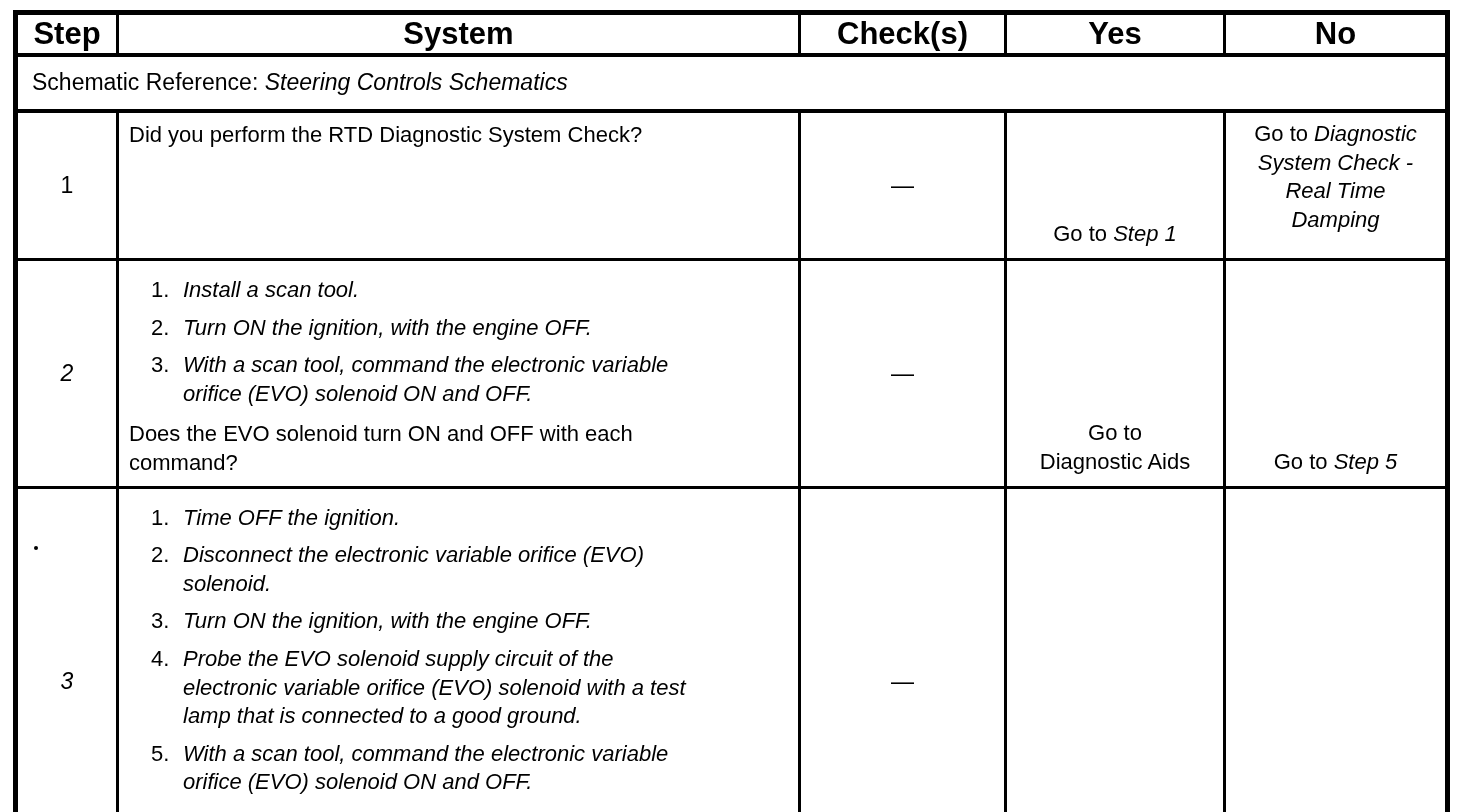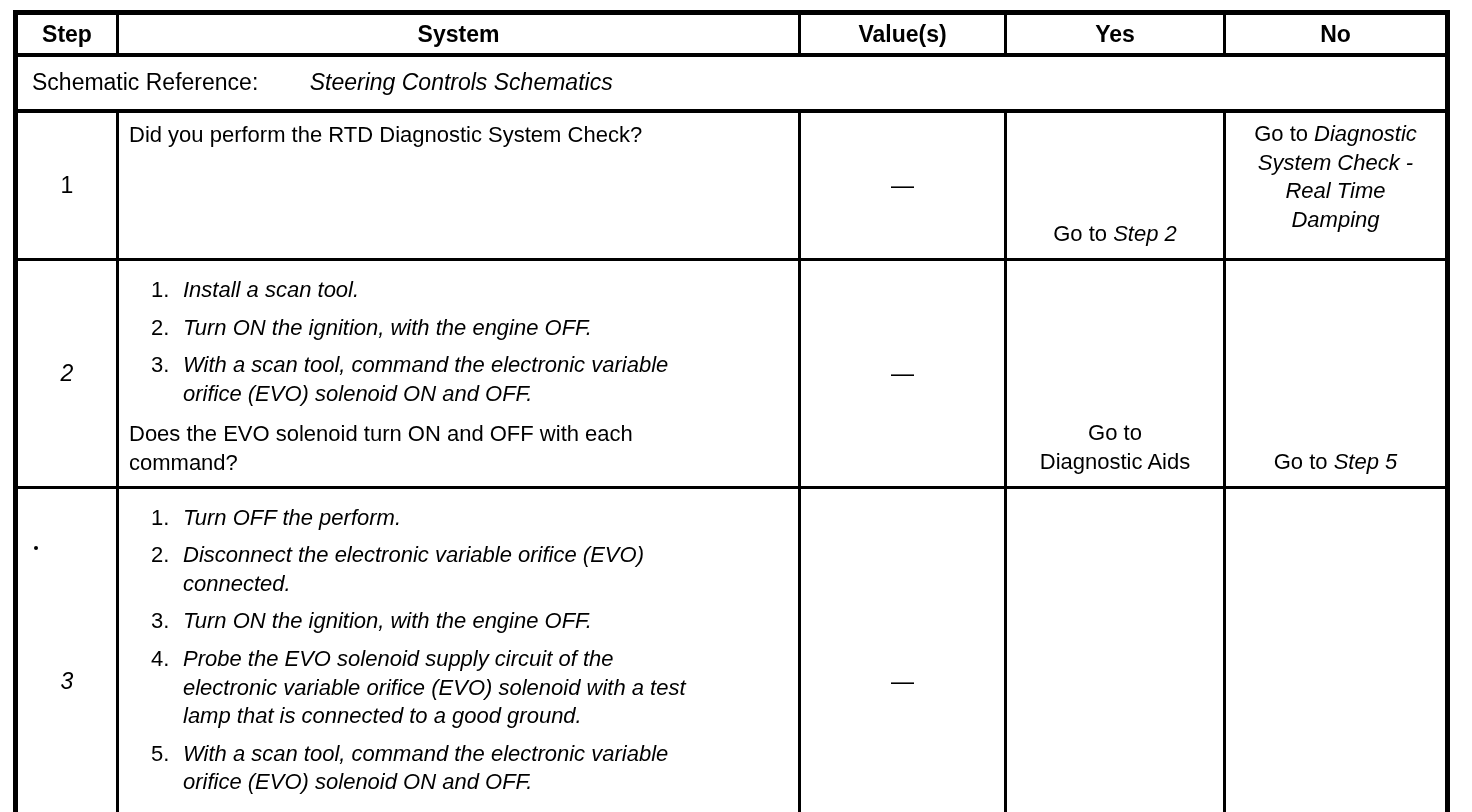--- a/index.html
+++ b/index.html
@@ -28,36 +28,36 @@
   col.c-yes   { width: 219px; }
   col.c-no    { width: 223px; }
 
   td, th {
     border: 3px solid #000;
     padding: 0;
     overflow: hidden;
   }
   th.hdr {
     height: 38px;
-    font-size: 23px;
+    font-size: 31px;
     font-weight: bold;
     text-align: center;
     vertical-align: middle;
     border-bottom-width: 4px;
   }
   td.schematic {
     height: 46px;
     font-size: 23px;
     text-align: left;
     vertical-align: middle;
     padding: 2px 12px 4px 14px;
     border-bottom-width: 4px;
   }
   td.schematic .lbl { font-weight: normal; }
-  td.schematic .val { font-style: italic; margin-left: 45px; }
+  td.schematic .val { font-style: italic; }
 
   td.step-cell {
     text-align: center;
     vertical-align: middle;
     font-size: 23px;
   }
   .it { font-style: italic; }
 
   td.action-cell {
     vertical-align: top;
@@ -125,41 +125,41 @@
       <col class="c-action">
       <col class="c-value">
       <col class="c-yes">
       <col class="c-no">
   </colgroup>
 
   <tbody>
       <tr>
     <th class="hdr">Step</th>
     <th class="hdr">System</th>
-    <th class="hdr">Value(s)</th>
+    <th class="hdr">Check(s)</th>
     <th class="hdr">Yes</th>
     <th class="hdr">No</th>
   </tr>
 
   <tr>
     <td class="schematic" colspan="5">
       <span class="lbl">Schematic Reference:</span>
       <span> </span>
       <span class="val">Steering Controls Schematics</span>
     </td>
   </tr>
 
   <tr class="r1">
     <td class="step-cell">1</td>
     <td class="action-cell">
       <div class="question pre" style="margin-top:2px;">Did you perform the RTD Diagnostic System Check?</div>
     </td>
     <td class="value-cell">—</td>
     <td class="goto-cell">
-      <span class="pre">Go to </span><i class="pre">Step 2</i>
+      <span class="pre">Go to </span><i class="pre">Step 1</i>
     </td>
     <td class="goto-cell goto-top">
       <div class="narrow">
         <span class="pre">Go to </span><i class="pre">Diagnostic
 System Check -
 Real Time
 Damping</i>
       </div>
     </td>
   </tr>
@@ -191,26 +191,26 @@
     <td class="goto-cell">
       <span class="pre">Go to </span><i class="pre">Step 5</i>
     </td>
   </tr>
 
   <tr class="r3">
     <td class="step-cell it">3</td>
     <td class="action-cell">
       <div class="oli">
         <span class="onum">1.</span>
-        <span class="otxt pre">Turn OFF the perform.</span>
+        <span class="otxt pre">Time OFF the ignition.</span>
       </div>
       <div class="oli">
         <span class="onum">2.</span>
         <span class="otxt pre">Disconnect the electronic variable orifice (EVO)
-connected.</span>
+solenoid.</span>
       </div>
       <div class="oli">
         <span class="onum">3.</span>
         <span class="otxt pre">Turn ON the ignition, with the engine OFF.</span>
       </div>
       <div class="oli">
         <span class="onum">4.</span>
         <span class="otxt pre">Probe the EVO solenoid supply circuit of the
 electronic variable orifice (EVO) solenoid with a test
 lamp that is connected to a good ground.</span>

